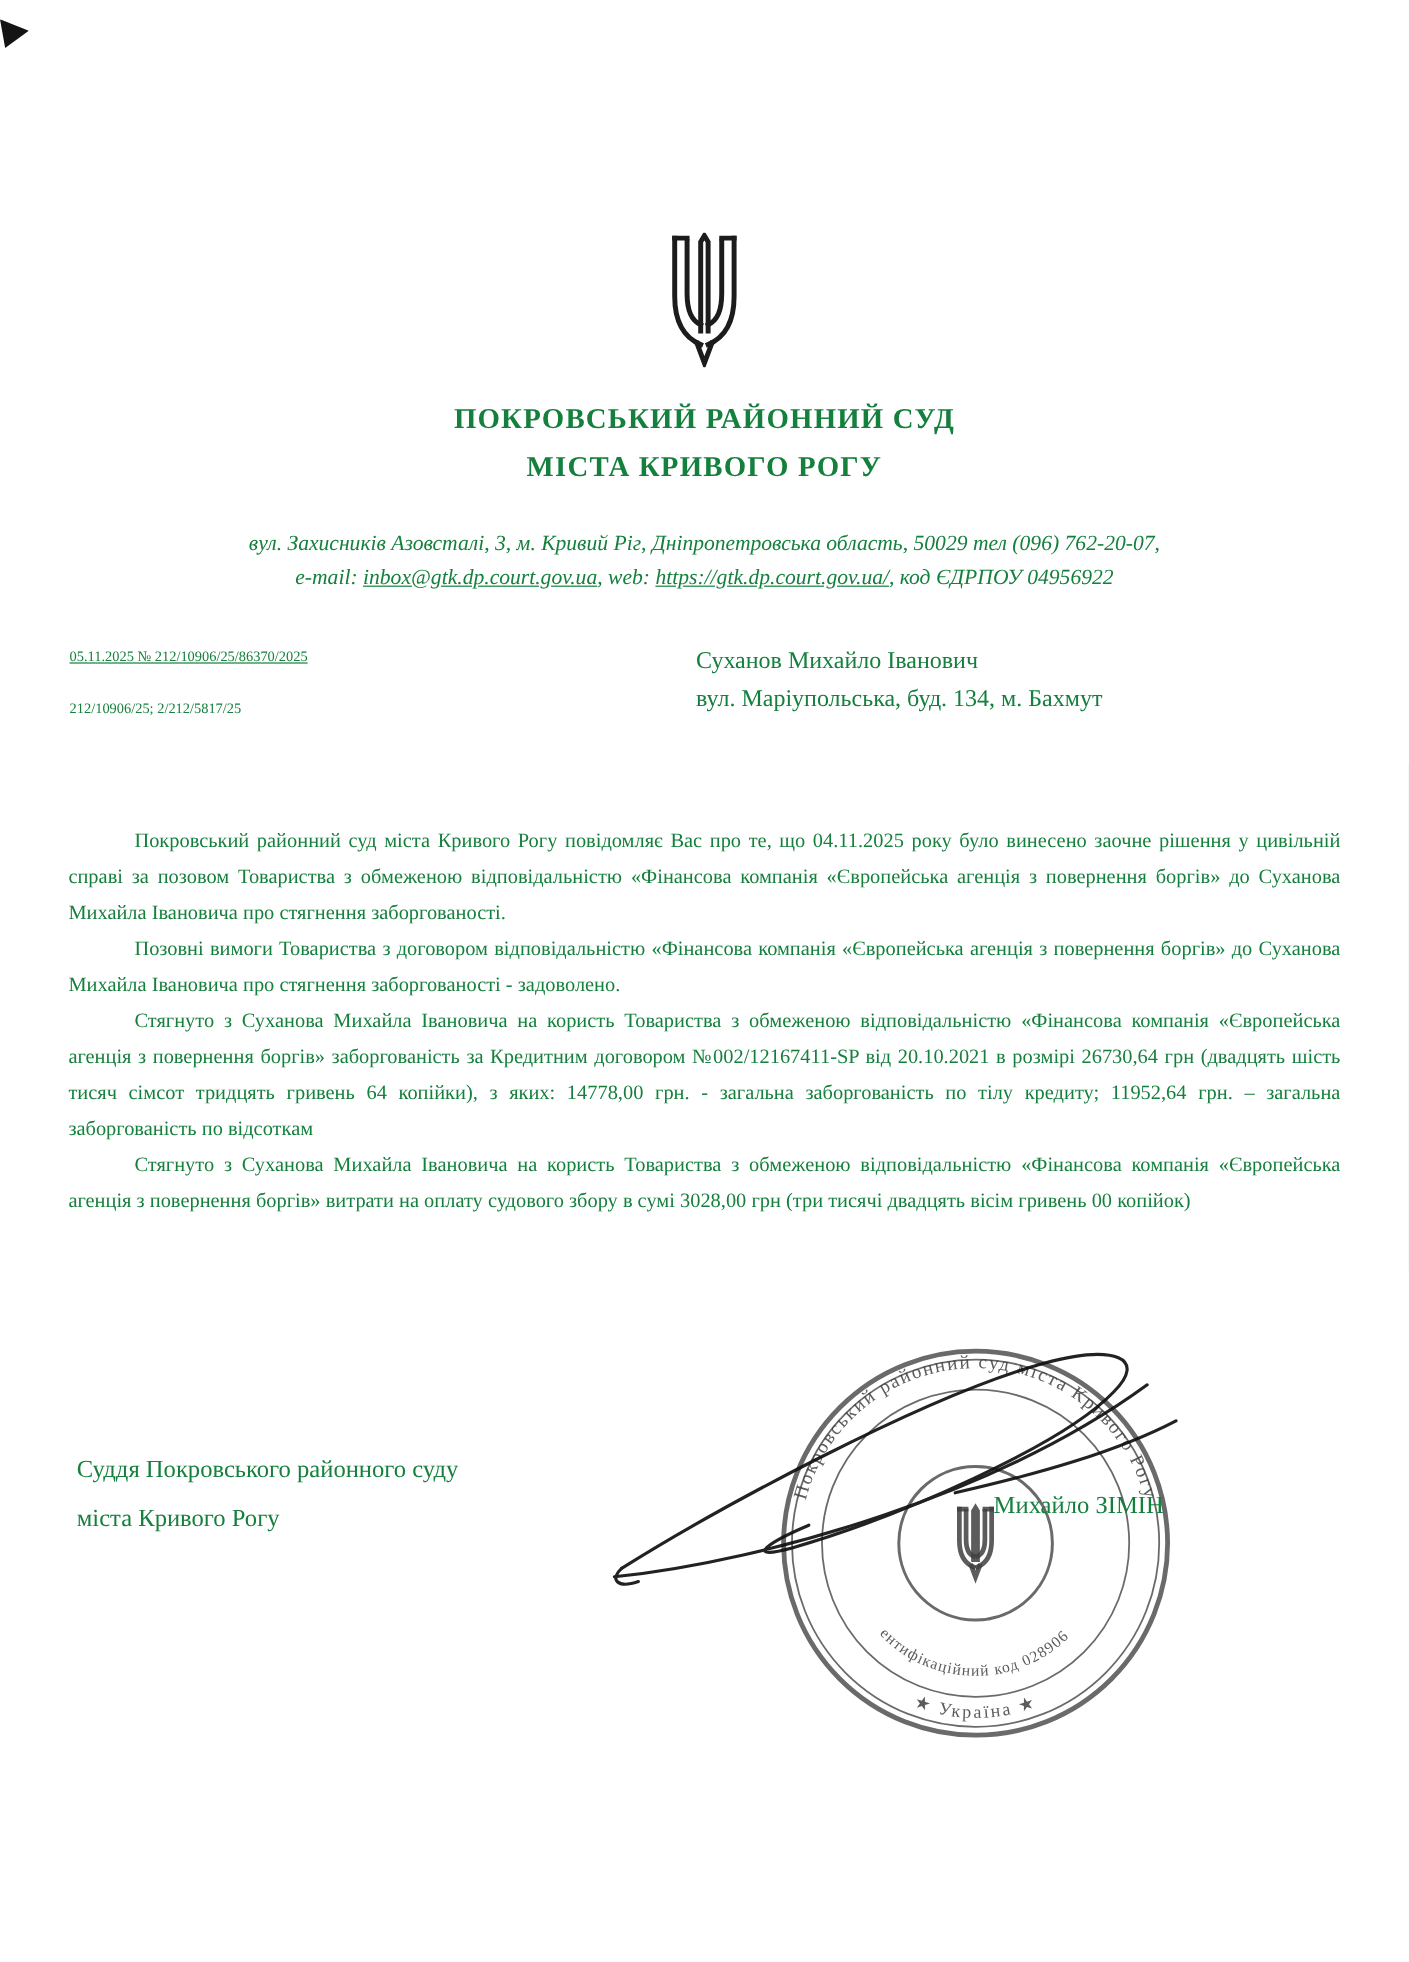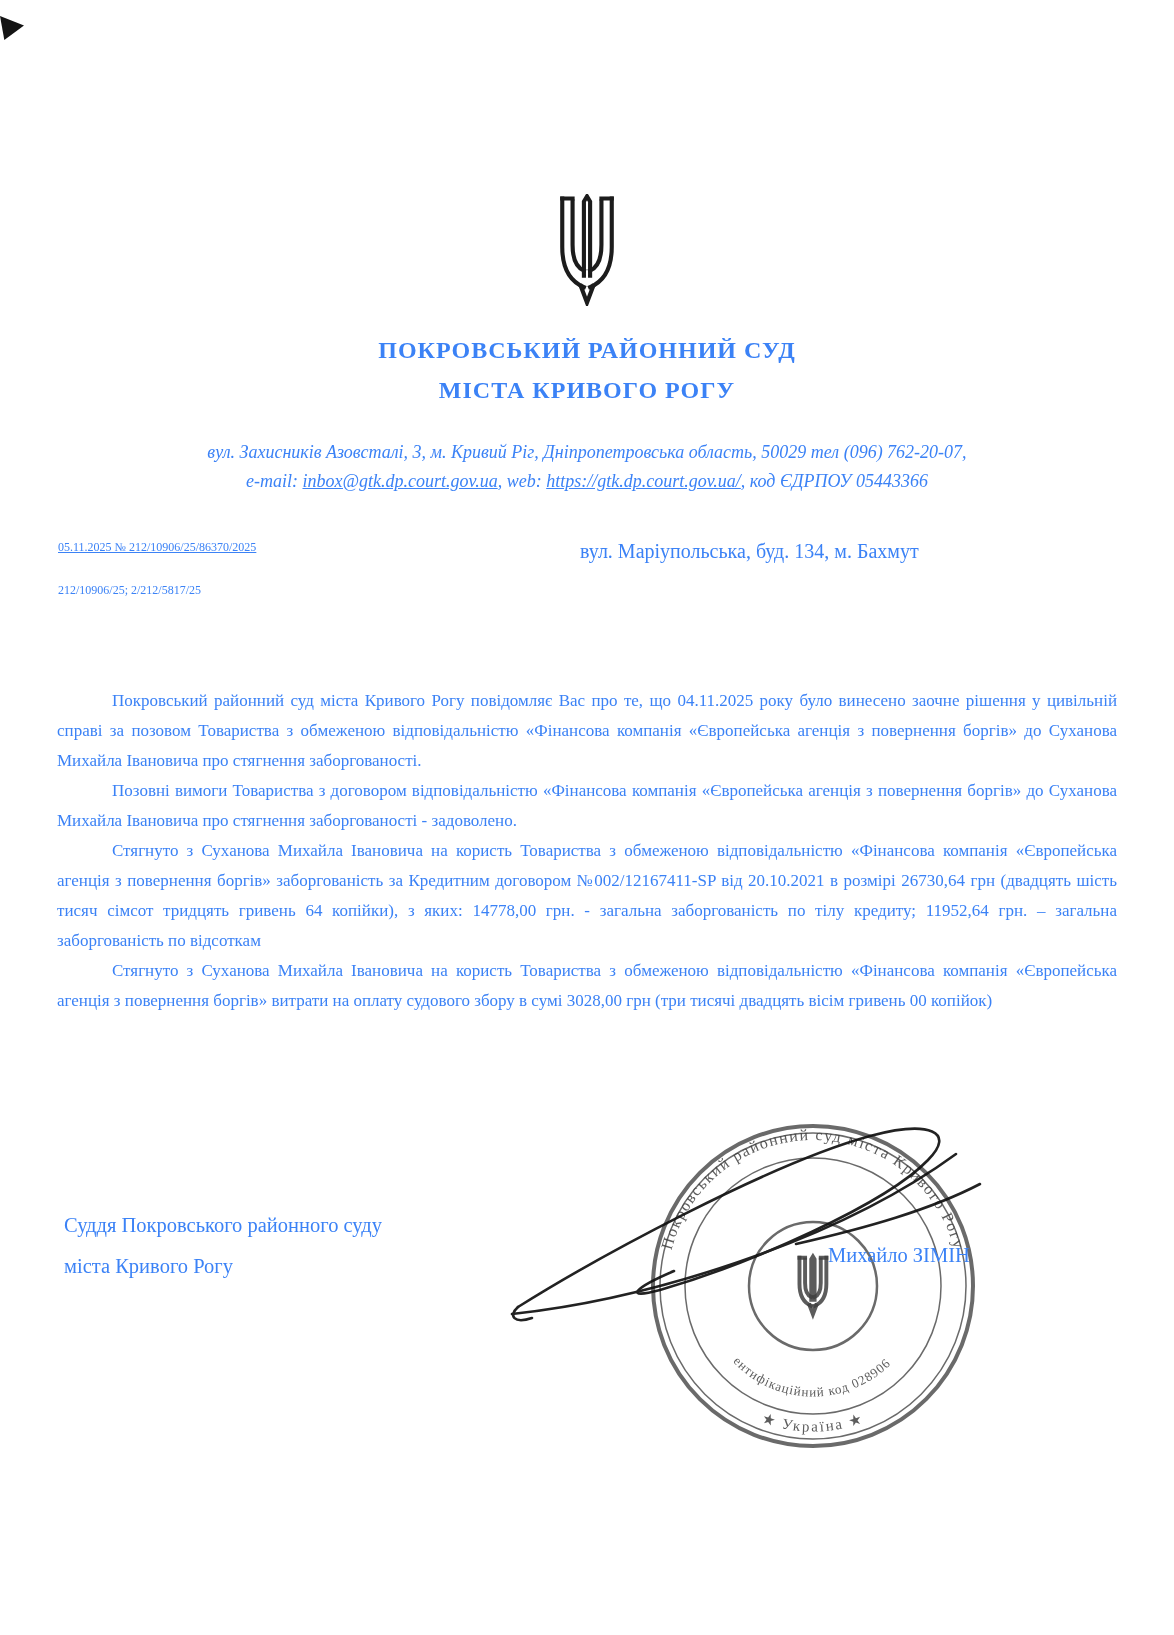--- a/index.html
+++ b/index.html
@@ -1,19 +1,19 @@
 <!DOCTYPE html>
 <html><head>
 <meta charset="utf-8">
 <style>
   * { margin:0; padding:0; box-sizing:border-box; }
   html,body { background:#ececec; }
   .page {
     position:relative; width:1174px; height:1635px; margin:0 auto;
-    background:#ffffff; color:#3b82f6; overflow:hidden;
+    background:#ffffff; color:#15803d; overflow:hidden;
     font-family:"Liberation Serif", serif;
   }
   .abs { position:absolute; }
 
   .corner-mark { left:0; top:16px; width:24px; height:24px; background:#141414;
     clip-path:polygon(0 0, 100% 40%, 18% 100%); }
   .corner-mark::after { content:""; position:absolute; left:14px; top:-12px; width:7px; height:7px; background:#141414; }
 
   .emblem { left:554px; top:194px; z-index:1; }
 
@@ -68,30 +68,31 @@
   </svg>
 
   <div class="abs court-name">
     <div>ПОКРОВСЬКИЙ РАЙОННИЙ СУД</div>
     <div>МІСТА КРИВОГО РОГУ</div>
   </div>
 
   <div class="abs contact">
     <div>вул. Захисників Азовсталі, 3, м. Кривий Ріг, Дніпропетровська область, 50029 тел (096) 762-20-07,</div>
     <div>
-      <span>e-mail: </span><span class="lnk">inbox@gtk.dp.court.gov.ua</span><span>,  web: </span><span class="lnk">https://gtk.dp.court.gov.ua/</span><span>, код ЄДРПОУ 05443366</span>
+      <span>e-mail: </span><span class="lnk">inbox@gtk.dp.court.gov.ua</span><span>,  web: </span><span class="lnk">https://gtk.dp.court.gov.ua/</span><span>, код ЄДРПОУ 04956922</span>
     </div>
   </div>
 
   <div class="abs refs">
     <div class="outgoing">05.11.2025   № 212/10906/25/86370/2025</div>
     <div class="case">212/10906/25; 2/212/5817/25</div>
   </div>
 
   <div class="abs recipient">
+    <div>Суханов Михайло Іванович</div>
     <div>вул. Маріупольська, буд. 134, м. Бахмут</div>
   </div>
 
   <div class="abs body-text">
     <p>Покровський районний суд міста Кривого Рогу повідомляє Вас про те, що 04.11.2025 року було винесено заочне рішення у цивільній справі за позовом Товариства з обмеженою відповідальністю «Фінансова компанія «Європейська агенція з повернення боргів» до Суханова Михайла Івановича про стягнення заборгованості.</p>
     <p>Позовні вимоги Товариства з договором відповідальністю «Фінансова компанія «Європейська агенція з повернення боргів» до Суханова Михайла Івановича про стягнення заборгованості - задоволено.</p>
     <p>Стягнуто з Суханова Михайла Івановича на користь Товариства з обмеженою відповідальністю «Фінансова компанія «Європейська агенція з повернення боргів» заборгованість за Кредитним договором №002/12167411-SP від 20.10.2021 в розмірі 26730,64 грн (двадцять шість тисяч сімсот тридцять гривень 64 копійки), з яких: 14778,00 грн. - загальна заборгованість по тілу кредиту; 11952,64 грн. – загальна заборгованість по відсоткам</p>
     <p>Стягнуто з Суханова Михайла Івановича на користь Товариства з обмеженою відповідальністю «Фінансова компанія «Європейська агенція з повернення боргів» витрати на оплату судового збору в сумі 3028,00 грн (три тисячі двадцять вісім гривень 00 копійок)</p>
   </div>
 

